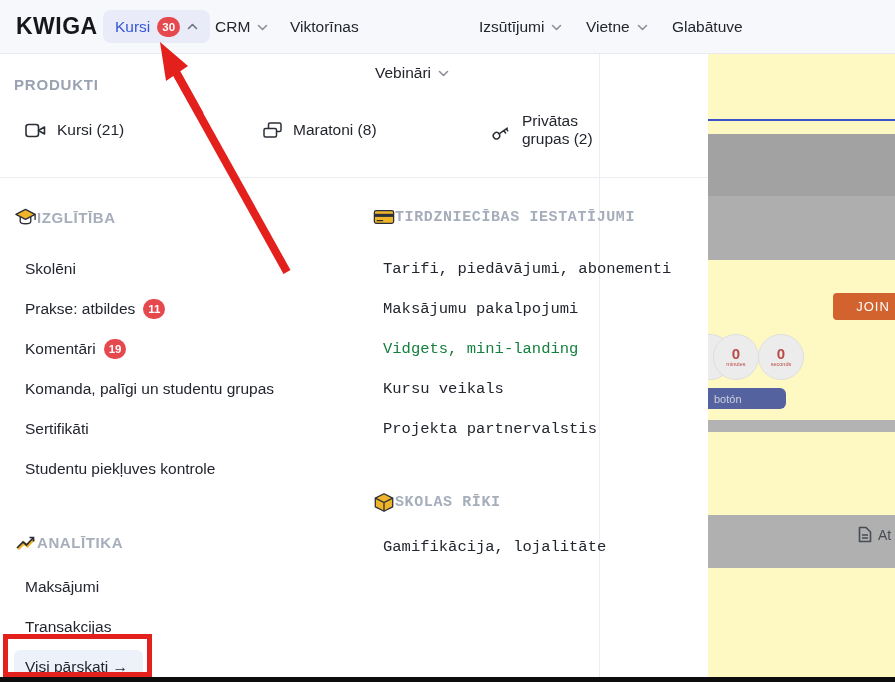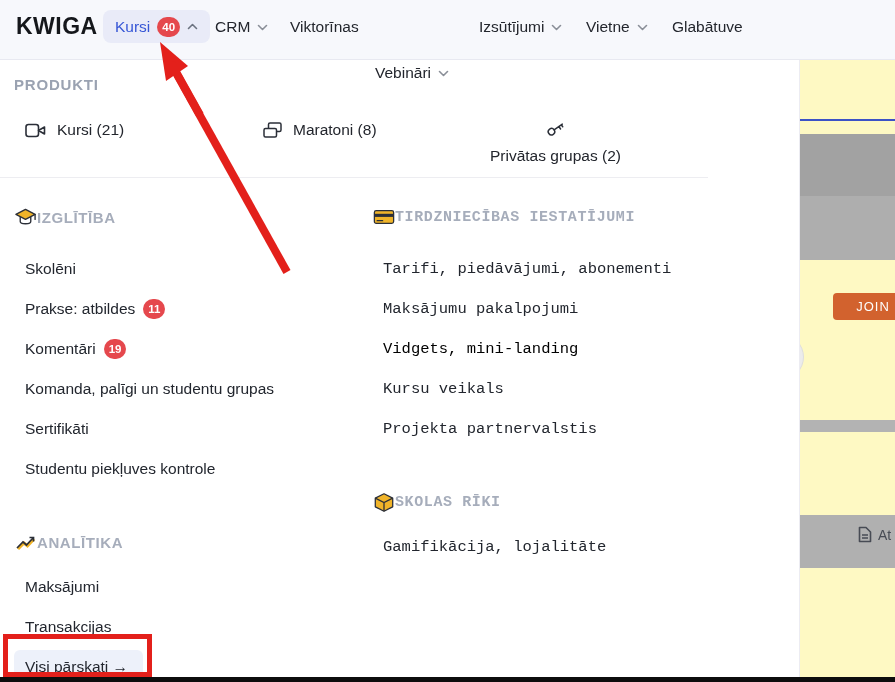--- a/index.html
+++ b/index.html
@@ -3,21 +3,21 @@
 <meta charset="utf-8">
 <style>
   * { margin:0; padding:0; box-sizing:border-box; }
   html,body { width:895px; height:682px; }
   body {
     position:relative; overflow:hidden; background:#fff;
     font-family:"Liberation Sans", sans-serif; color:#22262e;
   }
   
   .topnav {
-    position:absolute; left:0; top:0; width:895px; height:60px;
+    position:absolute; left:0; top:0; width:895px; height:54px;
     background:#f7f8fc; border-bottom:1px solid #e8e9f1; z-index:4;
   }
   .logo {
     position:absolute; left:16px; top:13px; font-size:23px; font-weight:bold;
     color:#15171b; letter-spacing:0.5px;
   }
   .nav-item {
     position:absolute; top:0; height:54px; display:flex; align-items:center;
     gap:7px; font-size:15.5px; color:#23262d; cursor:pointer;
   }
@@ -64,49 +64,49 @@
   .doc-row {
     position:absolute; left:150px; top:472px; display:flex; align-items:center;
     gap:6px; color:#474b54; font-size:14px; font-weight:500;
   }
   .bottom-bar {
     position:absolute; left:0; top:677px; width:895px; height:5px;
     background:#0d0d0d; z-index:3;
   }
   
   .dropdown {
-    position:absolute; left:0; top:54px; width:800px; height:623px;
+    position:absolute; left:0; top:54px; width:600px; height:623px;
     background:#fff; border-right:1px solid #ececf2; z-index:2;
   }
   .products-header {
     position:absolute; left:14px; top:22px; color:#9aa2b1; font-size:15px;
     font-weight:600; letter-spacing:0.8px;
   }
   .product-item {
     position:absolute; top:62px; height:28px; display:flex; align-items:center;
     gap:11px; font-size:15.5px; color:#23262d; cursor:pointer;
   }
-  .p1 { left:25px; } .p2 { left:263px; } .p3 { left:490px;flex-direction:column; }
+  .p1 { left:25px; } .p2 { left:263px; } .p3 { left:490px; }
   .divider { position:absolute; left:0; top:123px; width:708px; height:1px; background:#ededf1; }
   .col { position:absolute; top:150px; }
   .col-left { left:14px; width:345px; }
   .col-right { left:373px; width:330px;font-family:Liberation Mono, monospace; }
   .sec-header {
     display:flex; align-items:center; height:26px;
     color:#a6adbb; font-size:15px; font-weight:600; letter-spacing:0.6px;
   }
   .sec-items { margin-top:19px; }
   .sec-items.tight { margin-top:12px; }
   .sec-gap { margin-top:40px; }
   .menu-row {
     height:40px; display:flex; align-items:center; gap:8px;
     margin-left:11px; font-size:15.5px; color:#22262e; cursor:pointer;
   }
   .col-right .menu-row { margin-left:10px; }
-  .menu-row.link { color:#000000; }
+  .menu-row.link { color:#15803d; }
   .pill-row { margin-left:0; }
   .reports-pill {
     display:inline-flex; align-items:center; background:#edf1fa;
     border-radius:6px; padding:8px 15px 8px 11px; color:#22262e;
   }
   
   .annot { position:absolute; left:0; top:0; z-index:10; pointer-events:none; }
   .red-rect {
     position:absolute; left:3px; top:634px; width:149px; height:43px;
     border:5px solid #e3201b; z-index:10; pointer-events:none;
@@ -146,21 +146,21 @@
   </div>
 </div>
 
 <div class="bottom-bar"></div>
 
 <div class="topnav">
   <div class="logo">KWIGA</div>
 
   <div class="nav-pill">
     <span class="lbl">Kursi</span>
-    <span class="badge">40</span>
+    <span class="badge">30</span>
     <svg class="chev icon" width="11" height="7" viewBox="0 0 11 7">
       <path d="M1.5 5.5 5.5 1.5 9.5 5.5" fill="none" stroke="#6b7280" stroke-width="1.6" stroke-linecap="round" stroke-linejoin="round"></path>
     </svg>
   </div>
 
   <div class="nav-item" style="left:215px;">
     <span>CRM</span>
     <svg class="chev icon" width="11" height="7" viewBox="0 0 11 7">
       <path d="M1.5 1.5 5.5 5.5 9.5 1.5" fill="none" stroke="#8a8f98" stroke-width="1.6" stroke-linecap="round" stroke-linejoin="round"></path>
     </svg>

